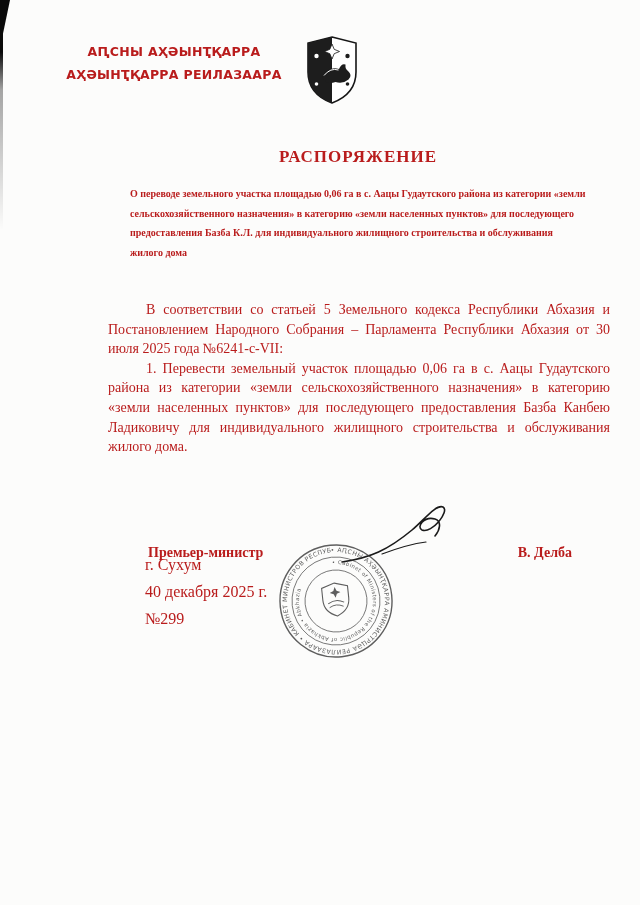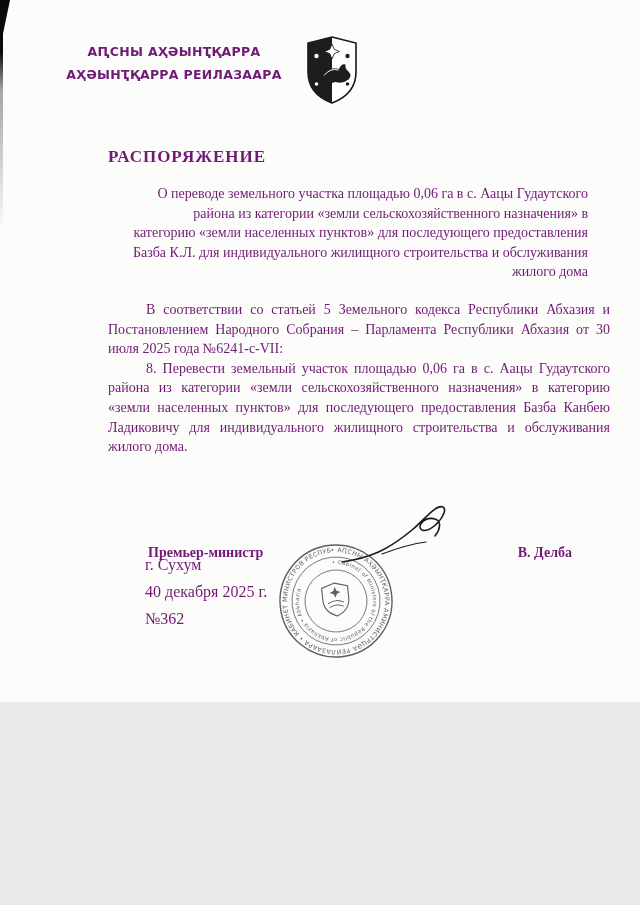--- a/index.html
+++ b/index.html
@@ -1,20 +1,20 @@
 <!DOCTYPE html>
 <html><head>
 <meta charset="utf-8">
 <style>
   * { margin:0; padding:0; box-sizing:border-box; }
   html,body { background:#e9e9e9; }
   .page {
-    position:relative; width:640px; height:702px; margin:0 auto;
+    position:relative; width:640px; height:905px; margin:0 auto;
     background:#fcfcfb; overflow:hidden;
-    font-family:"Liberation Serif","DejaVu Serif",serif; color:#701a75;
+    font-family:"Liberation Serif","DejaVu Serif",serif; color:#b91c1c;
   }
   
   .artifact-wedge {
     position:absolute; left:0; top:0; width:0; height:0;
     border-top:48px solid #0a0a0a; border-right:10px solid transparent;
   }
   .artifact-edge {
     position:absolute; left:0; top:0; width:3px; height:260px;
     background:linear-gradient(#0a0a0a 0 52px, rgba(0,0,0,.35) 90px, rgba(0,0,0,0) 230px);
   }
@@ -29,25 +29,25 @@
     font-weight:bold; font-size:12.5px; line-height:23px; letter-spacing:.3px;
   }
   .lh-emblem { width:84px; display:flex; justify-content:center; margin-top:-6px; }
   .lh-right {
     flex:1; padding-left:16px; text-align:left;
     font-family:"DejaVu Sans","Liberation Sans",sans-serif;
     font-weight:bold; font-size:13.5px; line-height:23px; letter-spacing:.4px;
   }
   .doc-title {
     position:absolute; top:147px; left:108px; width:500px;
-    text-align:left; font-weight:bold; font-size:17px; letter-spacing:1px;
+    text-align:center; font-weight:bold; font-size:17px; letter-spacing:1px;
   }
   .doc-subject {
     position:absolute; top:184px; left:130px; width:458px;
-    text-align:right; font-weight:normal; font-size:14px; line-height:19.5px;
+    text-align:left; font-weight:bold; font-size:10px; line-height:19.5px;
   }
   .doc-body { position:absolute; top:300px; left:108px; width:502px; }
   .doc-body p {
     font-size:14px; line-height:19.6px; text-align:justify; text-indent:38px;
   }
   .sig-row {
     position:absolute; top:545px; left:148px; width:424px;
     display:flex; justify-content:space-between;
     font-weight:bold; font-size:14px;
   }
@@ -83,21 +83,21 @@
       </svg>
     </div>
   </header>
 
   <div class="doc-title">РАСПОРЯЖЕНИЕ</div>
 
   <div class="doc-subject">О переводе земельного участка площадью 0,06 га в с. Аацы Гудаутского района из категории «земли сельскохозяйственного назначения» в категорию «земли населенных пунктов» для последующего предоставления Базба К.Л. для индивидуального жилищного строительства и обслуживания жилого дома</div>
 
   <div class="doc-body">
     <p>В соответствии со статьей 5 Земельного кодекса Республики Абхазия и Постановлением Народного Собрания – Парламента Республики Абхазия от 30 июля 2025 года №6241-с-VII:</p>
-    <p>8. Перевести земельный участок площадью 0,06 га в с. Аацы Гудаутского района из категории «земли сельскохозяйственного назначения» в категорию «земли населенных пунктов» для последующего предоставления Базба Канбею Ладиковичу для индивидуального жилищного строительства и обслуживания жилого дома.</p>
+    <p>1. Перевести земельный участок площадью 0,06 га в с. Аацы Гудаутского района из категории «земли сельскохозяйственного назначения» в категорию «земли населенных пунктов» для последующего предоставления Базба Канбею Ладиковичу для индивидуального жилищного строительства и обслуживания жилого дома.</p>
   </div>
 
   <div class="sig-row">
     <span>Премьер-министр</span>
     <span>В. Делба</span>
   </div>
 
   <svg class="signature-svg" width="130" height="78" viewBox="0 0 130 78">
     <path d="M6 66 C34 62 52 54 76 34 C88 24 100 8 107 11 C114 15 96 38 86 34 C80 31 88 20 99 23 C106 25 104 34 99 40" fill="none" stroke="#1a1a1a" stroke-width="1.6" stroke-linecap="round"></path>
     <path d="M46 58 C62 52 74 48 90 46" fill="none" stroke="#1a1a1a" stroke-width="1.2" stroke-linecap="round"></path>
@@ -121,16 +121,16 @@
       <path d="M60 42 L73 46 V58 Q73 70 60 75 Q47 70 47 58 V46 Z" fill="none" stroke="#3c3c3c" stroke-width="1.1"></path>
       <path d="M60 46 l1.6 3.8 3.8 1.6 -3.8 1.6 -1.6 3.8 -1.6 -3.8 -3.8 -1.6 3.8 -1.6 z" fill="#3c3c3c"></path>
       <path d="M52 62 q8 -5 16 0" fill="none" stroke="#3c3c3c" stroke-width="1"></path>
       <path d="M53 66 q7 -4 14 0" fill="none" stroke="#3c3c3c" stroke-width="0.9"></path>
     </g>
   </svg>
 
   <div class="doc-footer">
     <div>г. Сухум</div>
     <div>40 декабря 2025 г.</div>
-    <div>№362</div>
+    <div>№299</div>
   </div>
 
 </div>
 
 </body></html>

